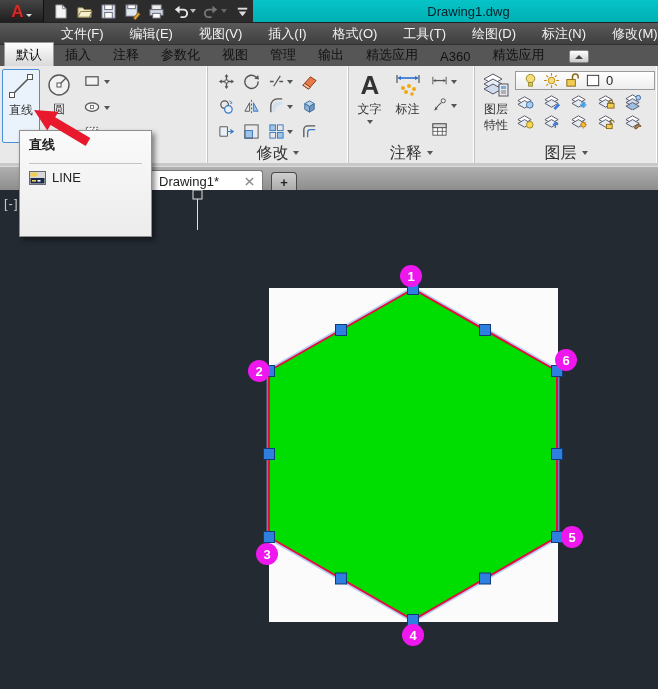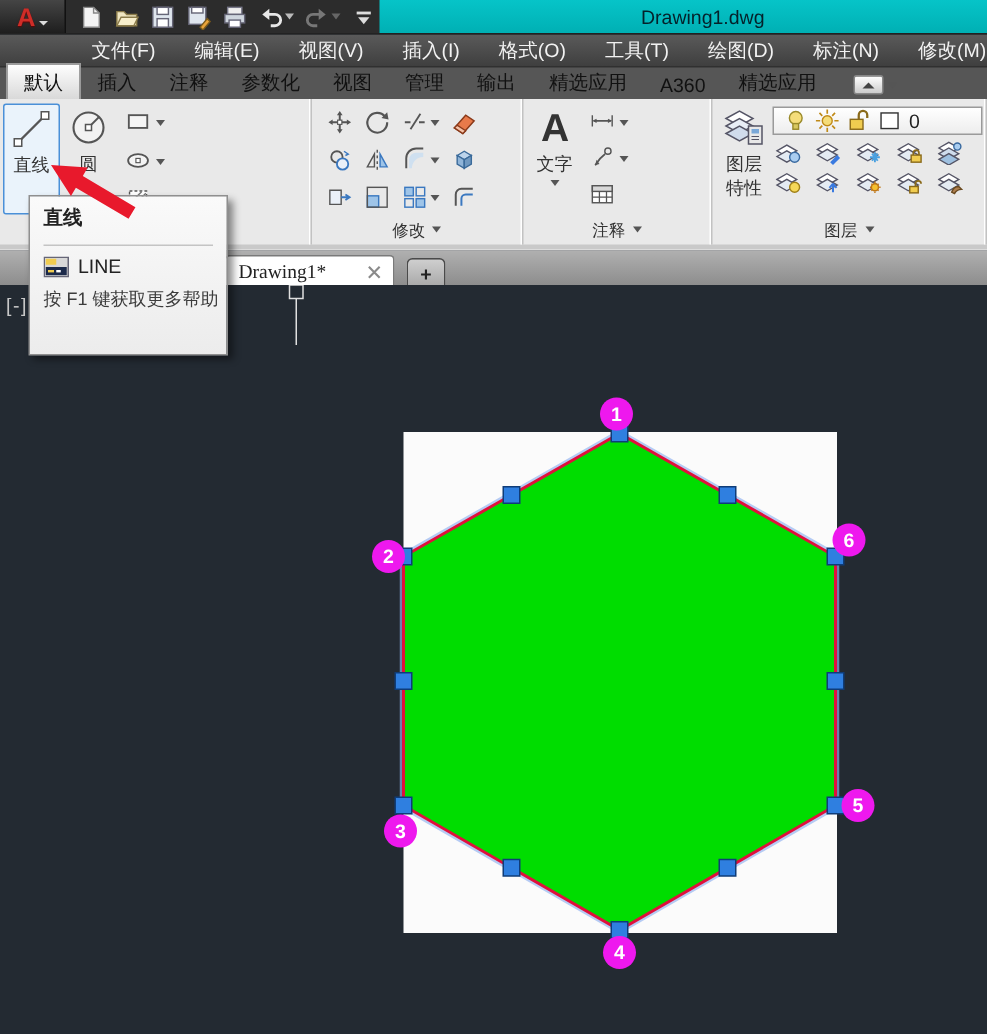--- a/index.html
+++ b/index.html
@@ -27,39 +27,39 @@
   .rtab { font-size:13px; color:#111; padding:3px 11px 2px; white-space:nowrap; }
   .rtab.active { background:linear-gradient(#fefefe,#d9d9d9); color:#111; border:1px solid #9a9a9a; border-bottom:none; }
   .collapse { display:flex; align-items:center; gap:3px; margin-left:14px; margin-bottom:3px; }
   .collapse .box { width:20px; height:13px; background:linear-gradient(#fff,#ccc); border:1px solid #888; border-radius:2px; display:flex; align-items:center; justify-content:center; }
   .caret-up { border-bottom:4px solid #444; border-left:4px solid transparent; border-right:4px solid transparent; }
 
   
   .ribbon { height:100px; background:#e9e9e9; display:flex; border-bottom:3px solid #c9c9c9; }
   .panel { display:flex; flex-direction:column; border-right:1px solid #c2c2c2; box-shadow:inset -1px 0 0 #fff; }
   .pcontent { flex:1 1 auto; display:flex; padding:3px 2px 0 2px; }
-  .pfooter { height:20px; display:flex; align-items:center; justify-content:center; gap:5px; font-size:11px; color:#333; }
+  .pfooter { height:20px; display:flex; align-items:center; justify-content:center; gap:5px; font-size:16px; color:#333; }
   .dd { border-top:4px solid #555; border-left:3.5px solid transparent; border-right:3.5px solid transparent; }
   .bigbtn { width:38px; display:flex; flex-direction:column; align-items:center; gap:2px; padding-top:2px; }
   .bigbtn .lbl { font-size:12px; color:#333; white-space:nowrap; }
   .bigbtn.hover { background:#eaf3fb; border:1px solid #4a90d8; border-radius:2px; }
   .sidecol { display:flex; flex-direction:column; justify-content:flex-start; gap:9px; padding:4px 0 0 6px; }
   .srow { display:flex; align-items:center; gap:3px; }
   .grid3 { display:flex; flex-direction:column; gap:8px; padding:4px 0 0 8px; }
   .grow { display:flex; align-items:center; gap:8px; }
   .slot { display:flex; align-items:center; gap:2px; }
   .i16 { width:17px; height:17px; }
   .i28 { width:28px; height:28px; }
   .layercombo { display:flex; align-items:center; gap:4px; background:linear-gradient(#fff,#ededed); border:1px solid #9a9a9a; height:19px; padding:0 6px; margin:2px 0 0 2px; width:140px; }
   .layercombo .zero { font-size:13px; color:#222; }
   .lrow { display:flex; align-items:center; gap:10px; padding:3px 0 0 4px; }
 
   
   .filetabs { position:relative; height:24px; background:linear-gradient(#b0b0b0,#8d8d8d); border-top:1px solid #dcdcdc; }
-  .ftab { position:absolute; left:150px; top:3px; width:113px; height:21px; background:#fff; border:1px solid #7a7a7a; border-bottom:none; border-radius:3px 3px 0 0; display:flex; align-items:center; justify-content:space-between; padding:0 8px;font-family:Liberation Serif, serif; }
+  .ftab { position:absolute; left:150px; top:3px; width:113px; height:21px; background:#fff; border:1px solid #7a7a7a; border-bottom:none; border-radius:3px 3px 0 0; display:flex; align-items:center; justify-content:space-between; padding:0 8px; }
   .ftab .t { font-size:13px; color:#222; }
   .plustab { position:absolute; left:271px; top:5px; width:26px; height:19px; background:linear-gradient(#cfcfcf,#a8a8a8); border:1px solid #4a4a4a; border-bottom:none; border-radius:4px 4px 0 0; display:flex; align-items:center; justify-content:center; font-size:13px; font-weight:bold; color:#222; }
 
   
   .canvas { position:relative; height:499px; background:#232a32; overflow:hidden; }
   .vplabel { position:absolute; left:4px; top:6px; color:#c8c8c8; font-size:13px; letter-spacing:1px; }
   .canvas svg { position:absolute; left:0; top:0; }
 
   
   .tooltip { position:absolute; left:19px; top:130px; width:133px; height:107px; background:linear-gradient(#fafafa,#ececec); border:1px solid #8f8f8f; box-shadow:3px 3px 5px rgba(0,0,0,.45); z-index:50; padding:5px 9px; }
@@ -323,20 +323,35 @@
     </div>
 
     <div class="panel" style="width:128px;">
       <div class="pcontent">
         <div class="bigbtn">
           <svg class="i28" viewBox="0 0 28 28">
               <text x="14" y="23" text-anchor="middle" font-size="26" font-weight="bold" fill="#333" font-family="Liberation Sans,sans-serif">A</text>
             </svg>
           <span class="lbl">文字</span>
           <span class="dd"></span>
+        </div>
+        <div class="bigbtn">
+          <svg class="i28" viewBox="0 0 28 28">
+              <path d="M3 4 V12 M25 4 V12" stroke="#555" stroke-width="1.2"></path>
+              <path d="M5 7 H23" stroke="#2a6fd0" stroke-width="1.6"></path>
+              <path d="M3 7 l4 -2 v4z M25 7 l-4 -2 v4z" fill="#2a6fd0"></path>
+              <g fill="#f0a818">
+                <circle cx="9" cy="17" r="2"></circle>
+                <circle cx="15" cy="15" r="2"></circle>
+                <circle cx="20" cy="18" r="2"></circle>
+                <circle cx="12" cy="21" r="2"></circle>
+                <circle cx="18" cy="23" r="1.8"></circle>
+              </g>
+            </svg>
+          <span class="lbl">标注</span>
         </div>
         <div class="sidecol" style="gap:7px; padding-left:4px;">
           <span class="srow">
             <svg class="i16" viewBox="0 0 18 18">
                 <path d="M2 4 V12 M16 4 V12" stroke="#555"></path>
                 <path d="M3 8 H15" stroke="#555" stroke-width="1.3"></path>
                 <path d="M2 8 l3 -1.5 v3z M16 8 l-3 -1.5 v3z" fill="#555"></path>
               </svg>
             <span class="dd"></span>
           </span>
@@ -549,20 +564,19 @@
     <div class="tt-cmdrow">
       <svg width="17" height="14" viewBox="0 0 17 14">
           <rect x="0.5" y="0.5" width="16" height="13" fill="#d8d8d8" stroke="#667"></rect>
           <rect x="1.5" y="1.5" width="7" height="4" fill="#f0cc50"></rect>
           <rect x="1.5" y="7" width="14" height="5.5" fill="#1c2a4a"></rect>
           <rect x="3" y="9" width="4" height="1.6" fill="#f0cc50"></rect>
           <rect x="8.5" y="9" width="3" height="1.6" fill="#fff"></rect>
         </svg>
       <span class="tt-cmd">LINE</span>
     </div>
-    <div class="tt-help">按 F1 键获取更多帮助</div>
   </div>
 
   <svg class="arrow-overlay" width="75" height="55" viewBox="0 0 75 55">
     <polygon points="9,10 33.5,11.7 30.2,17.3 65.3,38.1 60.7,45.9 25.6,25.1 22.3,30.6" fill="#e8192c"></polygon>
   </svg>
 
 </div>
 
 </body></html>

